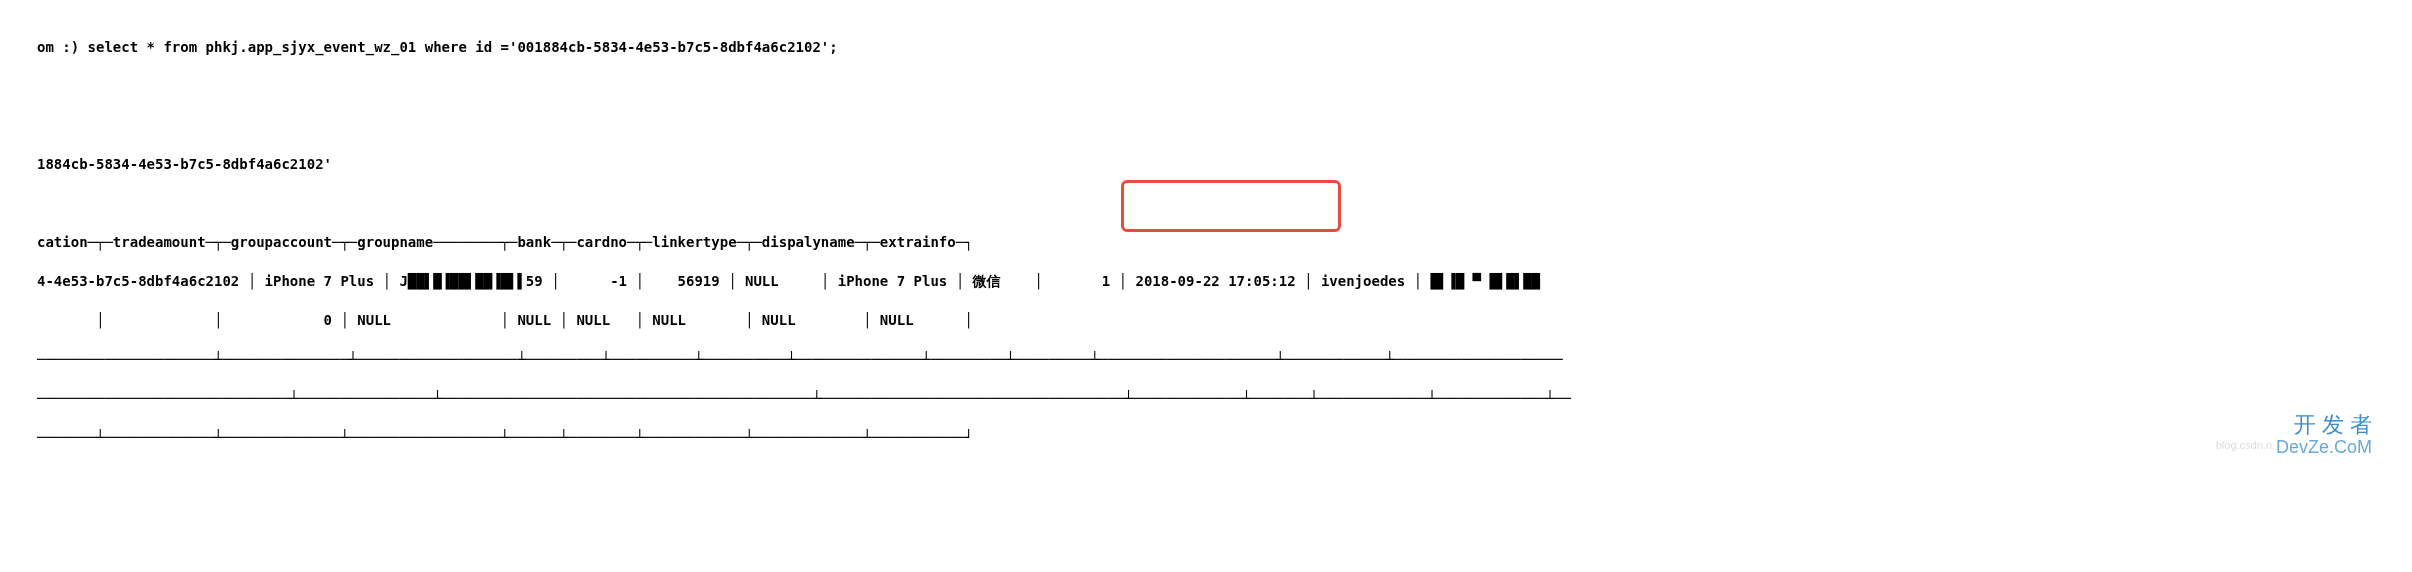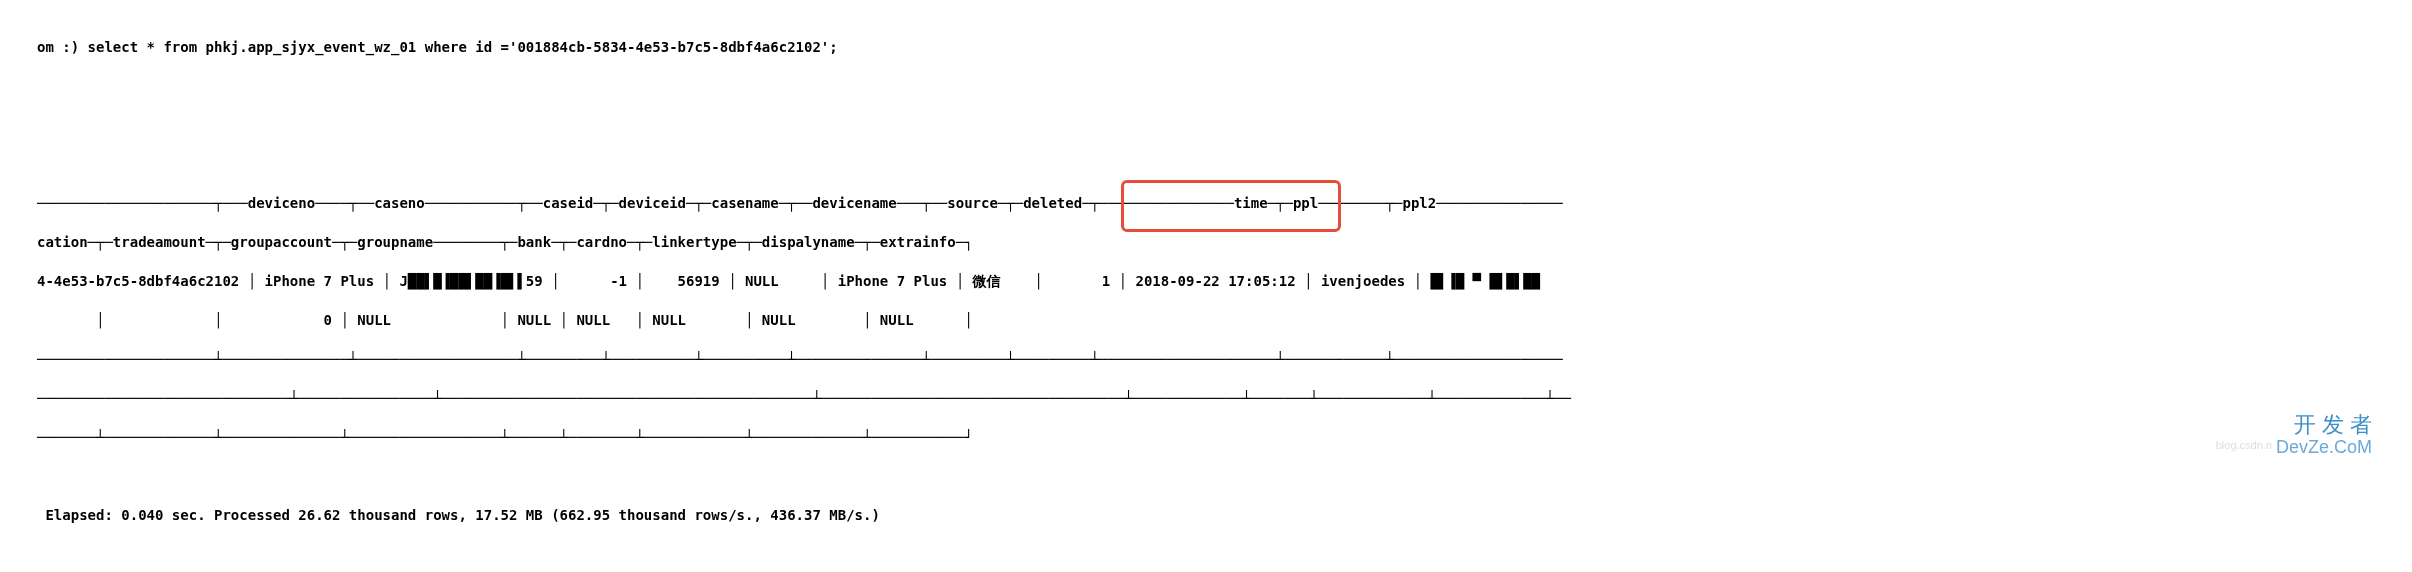--- a/index.html
+++ b/index.html
@@ -53,30 +53,29 @@
       font-weight: normal;
     }
   </style>
 </head>
 <body>
 
 <div class="terminal">
   <div class="line">om :) select * from phkj.app_sjyx_event_wz_01 where id ='001884cb-5834-4e53-b7c5-8dbf4a6c2102';</div>
   <div class="line">&nbsp;</div>
   <div class="line">&nbsp;</div>
+  <div class="line">1884cb-5834-4e53-b7c5-8dbf4a6c2102'</div>
   <div class="line">&nbsp;</div>
-  <div class="line">─────────────────────┬───deviceno────┬──caseno───────────┬──caseid─┬─deviceid─┬─casename─┬──devicename───┬──source─┬─deleted─┬────────────────time─┬─ppl────────┬─ppl2───────────────</div>
   <div class="line">cation─┬─tradeamount─┬─groupaccount─┬─groupname────────┬─bank─┬─cardno─┬─linkertype─┬─dispalyname─┬─extrainfo─┐</div>
   <div class="line">4-4e53-b7c5-8dbf4a6c2102 │ iPhone 7 Plus │ J██▌█▐██▌██▐█▌▌59 │      -1 │    56919 │ NULL     │ iPhone 7 Plus │ 微信    │       1 │ 2018-09-22 17:05:12 │ ivenjoedes │ █▌▐█ ▀ █▌█▌██</div>
   <div class="line">       │             │            0 │ NULL             │ NULL │ NULL   │ NULL       │ NULL        │ NULL      │</div>
   <div class="line">─────────────────────┴───────────────┴───────────────────┴─────────┴──────────┴──────────┴───────────────┴─────────┴─────────┴─────────────────────┴────────────┴────────────────────</div>
   <div class="line">──────────────────────────────┴────────────────┴────────────────────────────────────────────┴────────────────────────────────────┴─────────────┴───────┴─────────────┴─────────────┴──</div>
   <div class="line">───────┴─────────────┴──────────────┴──────────────────┴──────┴────────┴────────────┴─────────────┴───────────┘</div>
   <div class="line">&nbsp;</div>
-  <div class="line"> Elapsed: 0.040 sec. Processed 26.62 thousand rows, 17.52 MB (662.95 thousand rows/s., 436.37 MB/s.)</div>
   <div class="line">&nbsp;</div>
 
   <div class="highlight-box" style="top:157px;left:1098px;width:220px;height:52px;"></div>
 
   <div class="watermark-faint" style="top: 407px;">blog.csdn.n</div>
   <div class="watermark-cn" style="top: 378px; font-size: 22px;">开 发 者</div>
   <div class="watermark-en" style="top: 404px; font-size: 18px;">DevZe.CoM</div>
 </div>
 
 </body></html>

